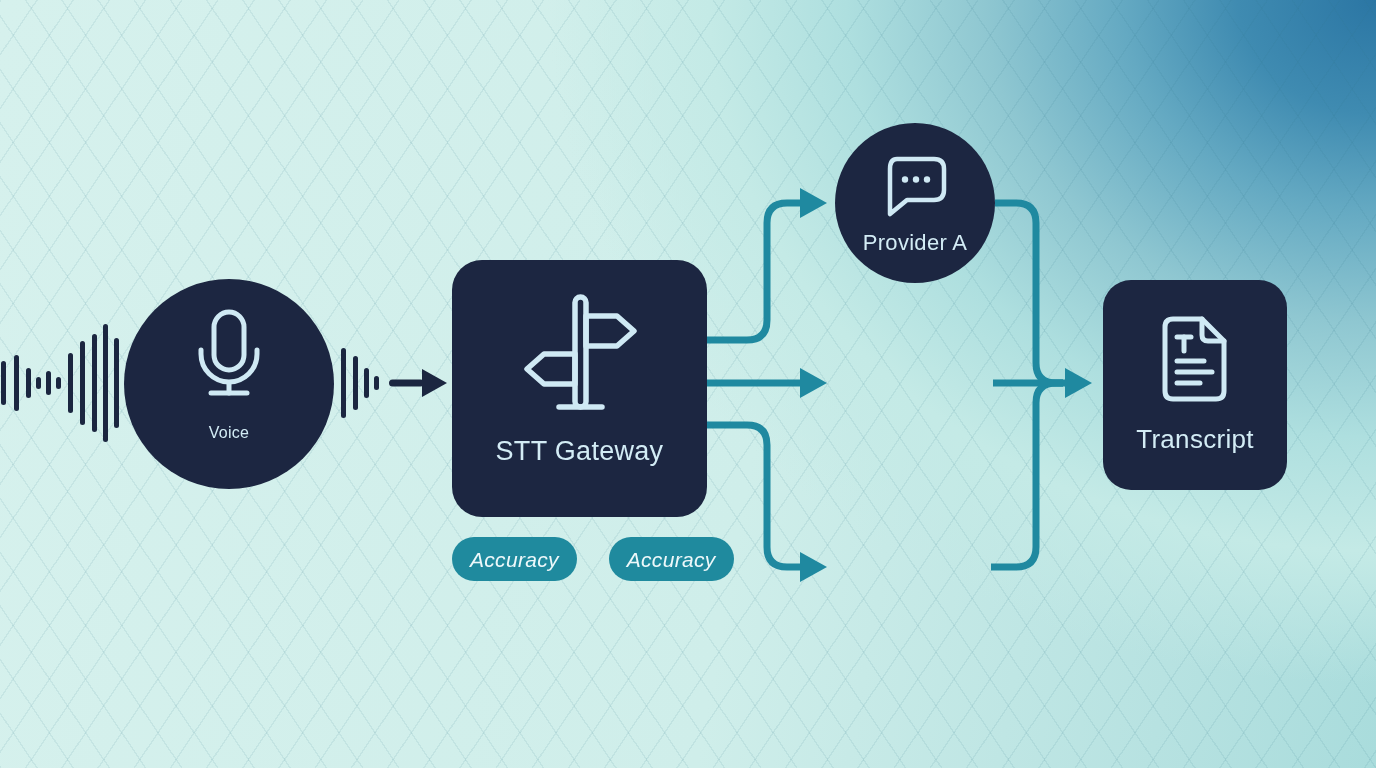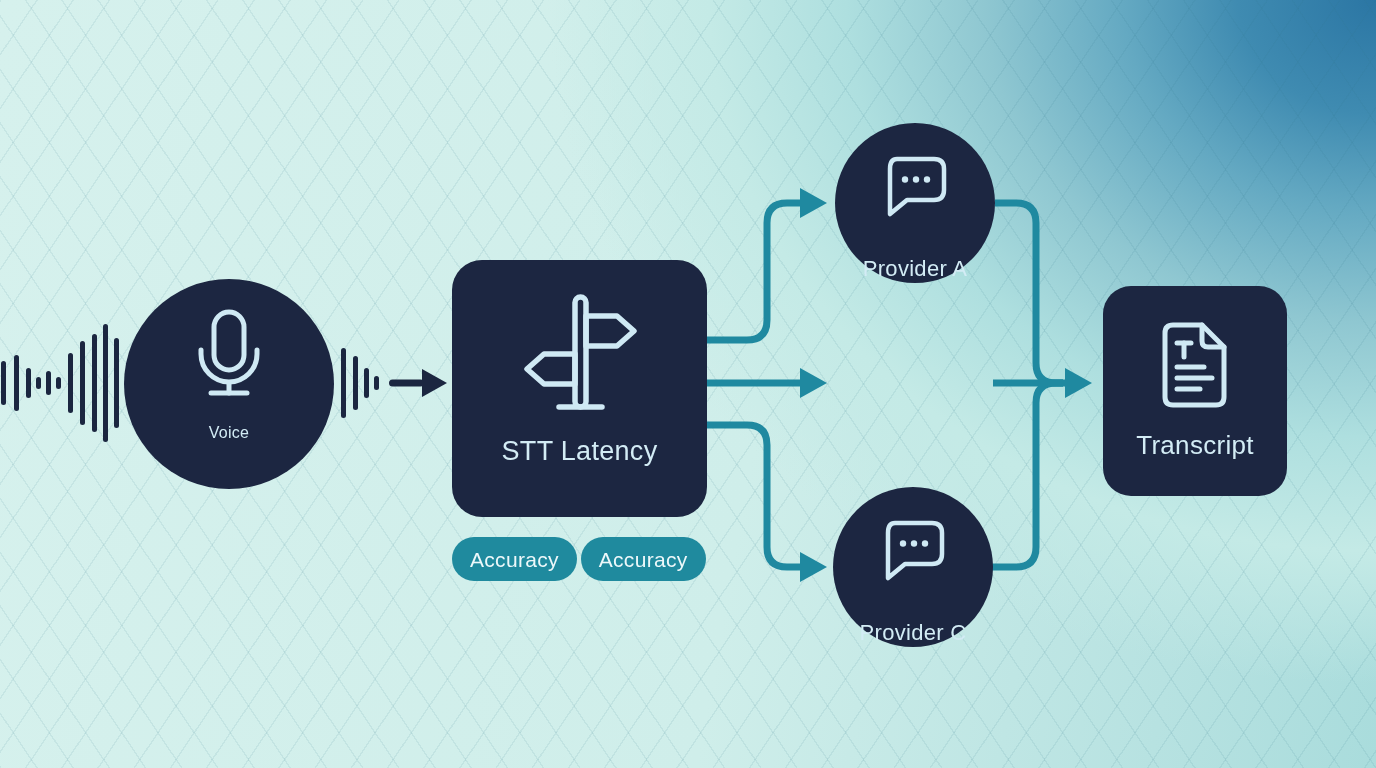--- a/index.html
+++ b/index.html
@@ -43,37 +43,38 @@
   }
 
   .node-voice  { left: 124px; top: 279px; width: 210px; height: 210px; border-radius: 50%; }
   .node-voice .icon   { margin-top: 30px; }
   .node-voice .node-label { margin-top: 28px; font-size: 16px; }
 
   .node-gateway { left: 452px; top: 260px; width: 255px; height: 257px; border-radius: 30px; }
   .node-gateway .icon   { margin-top: 34px; }
   .node-gateway .node-label { margin-top: 22px; font-size: 27px; }
 
-  .node-provider { width: 160px; height: 160px; border-radius: 50%; gap: 26px; }
+  .node-provider { width: 160px; height: 160px; border-radius: 50%; }
   .node-provider .icon   { margin-top: 33px; }
   .node-provider .node-label { margin-top: 14px; font-size: 22px; }
   .node-provider-a { left: 835px; top: 123px; }
   .node-provider-b { left: 837px; top: 306px; }
   .node-provider-c { left: 833px; top: 487px; }
 
-  .node-transcript { left: 1103px; top: 280px; width: 184px; height: 210px; border-radius: 28px; margin-top: 6px; }
+  .node-transcript { left: 1103px; top: 280px; width: 184px; height: 210px; border-radius: 28px; }
   .node-transcript .icon   { margin-top: 36px; }
   .node-transcript .node-label { margin-top: 24px; font-size: 26px; }
 
   .badges {
     position: absolute;
     left: 452px;
     top: 537px;
     display: flex;
-    gap: 4px;
+    gap: 32px;
+    font-style: italic;
   }
   .badge {
     height: 44px;
     border-radius: 22px;
     background: #1F8A9E;
     color: #EDF8FA;
     font-size: 21px;
     letter-spacing: 0.3px;
     display: flex;
     align-items: center;
@@ -146,21 +147,21 @@
 
   <div class="node node-gateway">
     <span class="icon">
       <svg width="118" height="122" viewBox="0 0 118 122" fill="none" stroke="#CFE9F4" stroke-width="5.5" stroke-linecap="round" stroke-linejoin="round">
         <rect x="54" y="3" width="11" height="110" rx="5.5"></rect>
         <path d="M 65 22 H 96 L 113 37 L 96 52 H 65 Z"></path>
         <path d="M 54 60 H 23 L 6 75 L 23 90 H 54 Z"></path>
         <line x1="38" y1="113" x2="81" y2="113"></line>
       </svg>
     </span>
-    <span class="node-label">STT Latency</span>
+    <span class="node-label">STT Gateway</span>
   </div>
 
   <div class="badges">
     <div class="badge">
       <span>Accuracy</span>
     </div>
     <div class="badge">
       <span>Accuracy</span>
     </div>
   </div>
@@ -173,33 +174,20 @@
           <circle cx="23" cy="23.5" r="3.2"></circle>
             <circle cx="34" cy="23.5" r="3.2"></circle>
             <circle cx="45" cy="23.5" r="3.2"></circle>
         </g>
       </svg>
     </span>
     <span class="node-label">Provider A</span>
   </div>
 
 
-  <div class="node node-provider node-provider-c">
-    <span class="icon">
-      <svg width="66" height="62" viewBox="0 0 66 62">
-        <path d="M 15 3 H 52 Q 62 3 62 13 V 34 Q 62 44 52 44 H 25 L 8 58 V 13 Q 8 3 15 3 Z" fill="none" stroke="#CFE9F4" stroke-width="4.5" stroke-linejoin="round"></path>
-        <g fill="#CFE9F4">
-          <circle cx="23" cy="23.5" r="3.2"></circle>
-            <circle cx="34" cy="23.5" r="3.2"></circle>
-            <circle cx="45" cy="23.5" r="3.2"></circle>
-        </g>
-      </svg>
-    </span>
-    <span class="node-label">Provider C</span>
-  </div>
 
   <div class="node node-transcript">
     <span class="icon">
       <svg width="70" height="86" viewBox="0 0 70 86" fill="none" stroke="#CFE9F4" stroke-width="5" stroke-linecap="round" stroke-linejoin="round">
         <path d="M 13 3 H 42 L 64 25 V 75 Q 64 83 56 83 H 13 Q 5 83 5 75 V 11 Q 5 3 13 3 Z"></path>
         <path d="M 42 3 V 19 Q 42 25 48 25 H 64"></path>
         <line x1="17" y1="21" x2="31" y2="21"></line>
         <line x1="24" y1="21" x2="24" y2="35"></line>
         <line x1="17" y1="45" x2="44" y2="45"></line>
         <line x1="17" y1="56" x2="52" y2="56"></line>

